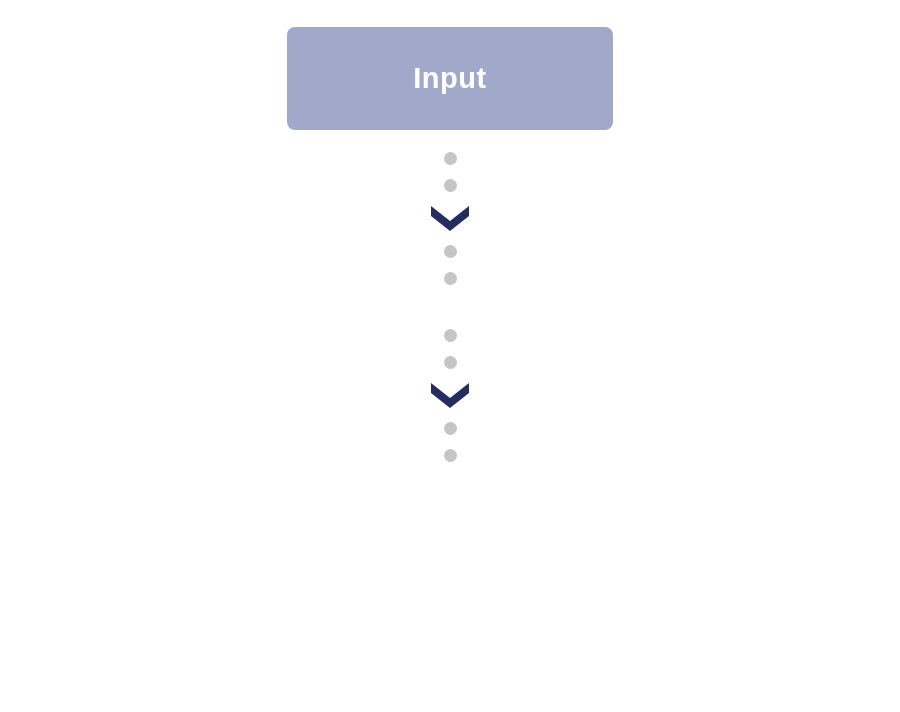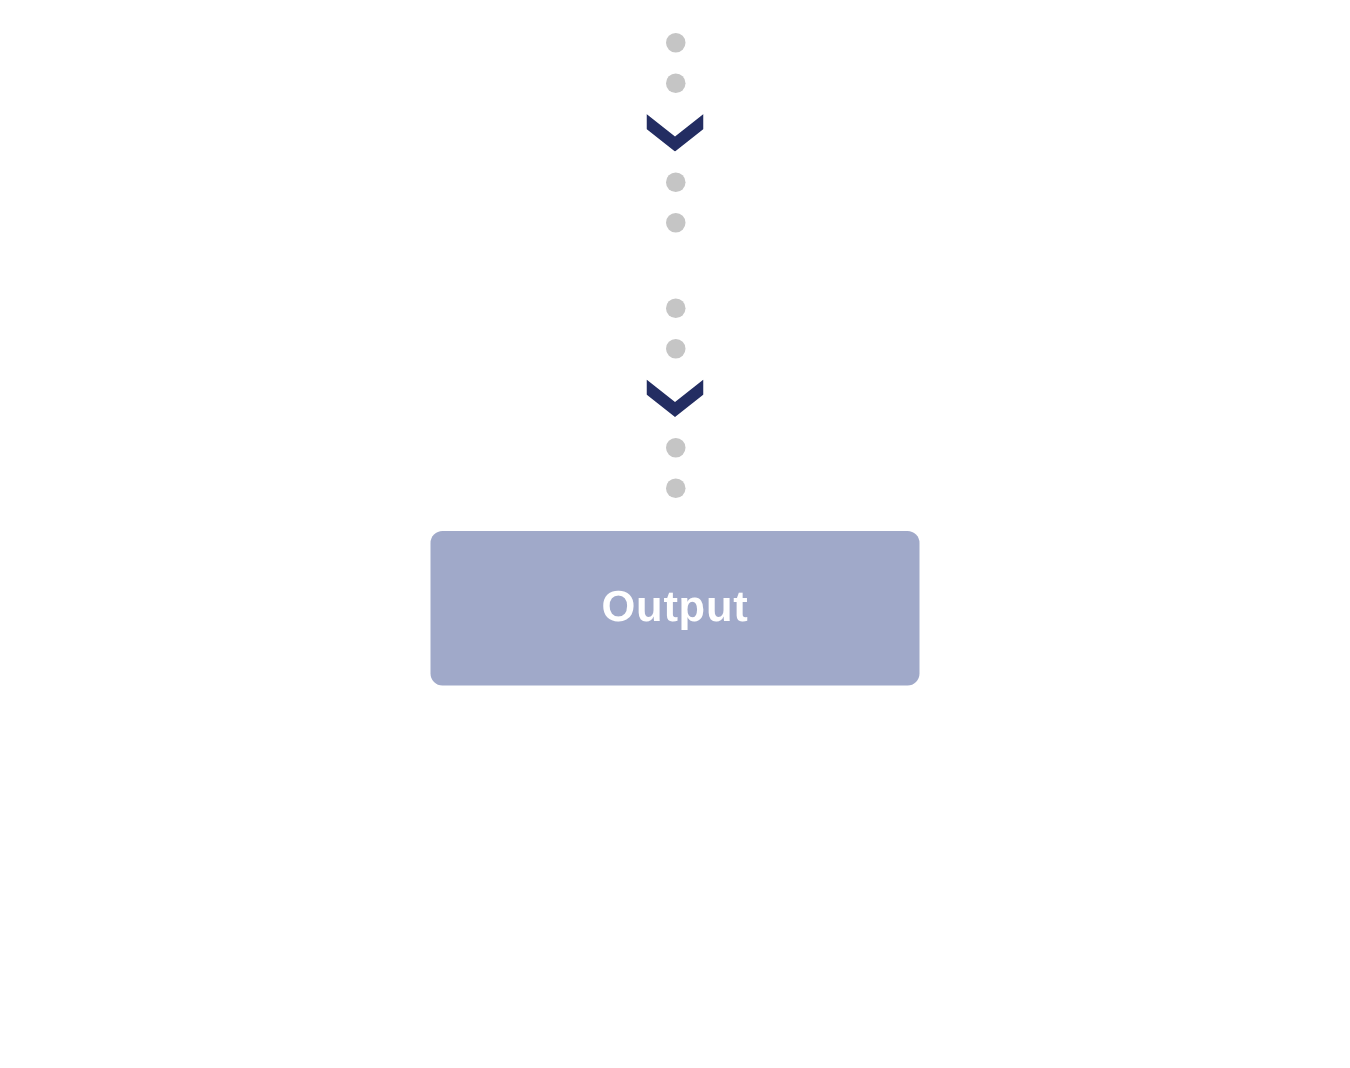--- a/index.html
+++ b/index.html
@@ -53,20 +53,23 @@
     flex: none;
   }
   .chevron { display: block; flex: none; }
   .chevron polygon { fill: var(--dark-box); }
 </style>
 </head>
 <body>
 
 <div class="canvas">
 
+  <div class="node light first">
+    <span>Input</span>
+  </div>
 
   <div class="connector">
     <span class="dot"></span>
     <span class="dot"></span>
     <svg class="chevron" width="38" height="25" viewBox="0 0 38 25">
       <polygon points="0,0 19,15 38,0 38,10 19,25 0,10"></polygon>
     </svg>
     <span class="dot"></span>
     <span class="dot"></span>
   </div>
@@ -75,17 +78,14 @@
   <div class="connector">
     <span class="dot"></span>
     <span class="dot"></span>
     <svg class="chevron" width="38" height="25" viewBox="0 0 38 25">
       <polygon points="0,0 19,15 38,0 38,10 19,25 0,10"></polygon>
     </svg>
     <span class="dot"></span>
     <span class="dot"></span>
   </div>
 
-  <div class="node light">
-    <span>Output</span>
-  </div>
 
 </div>
 
 </body></html>

